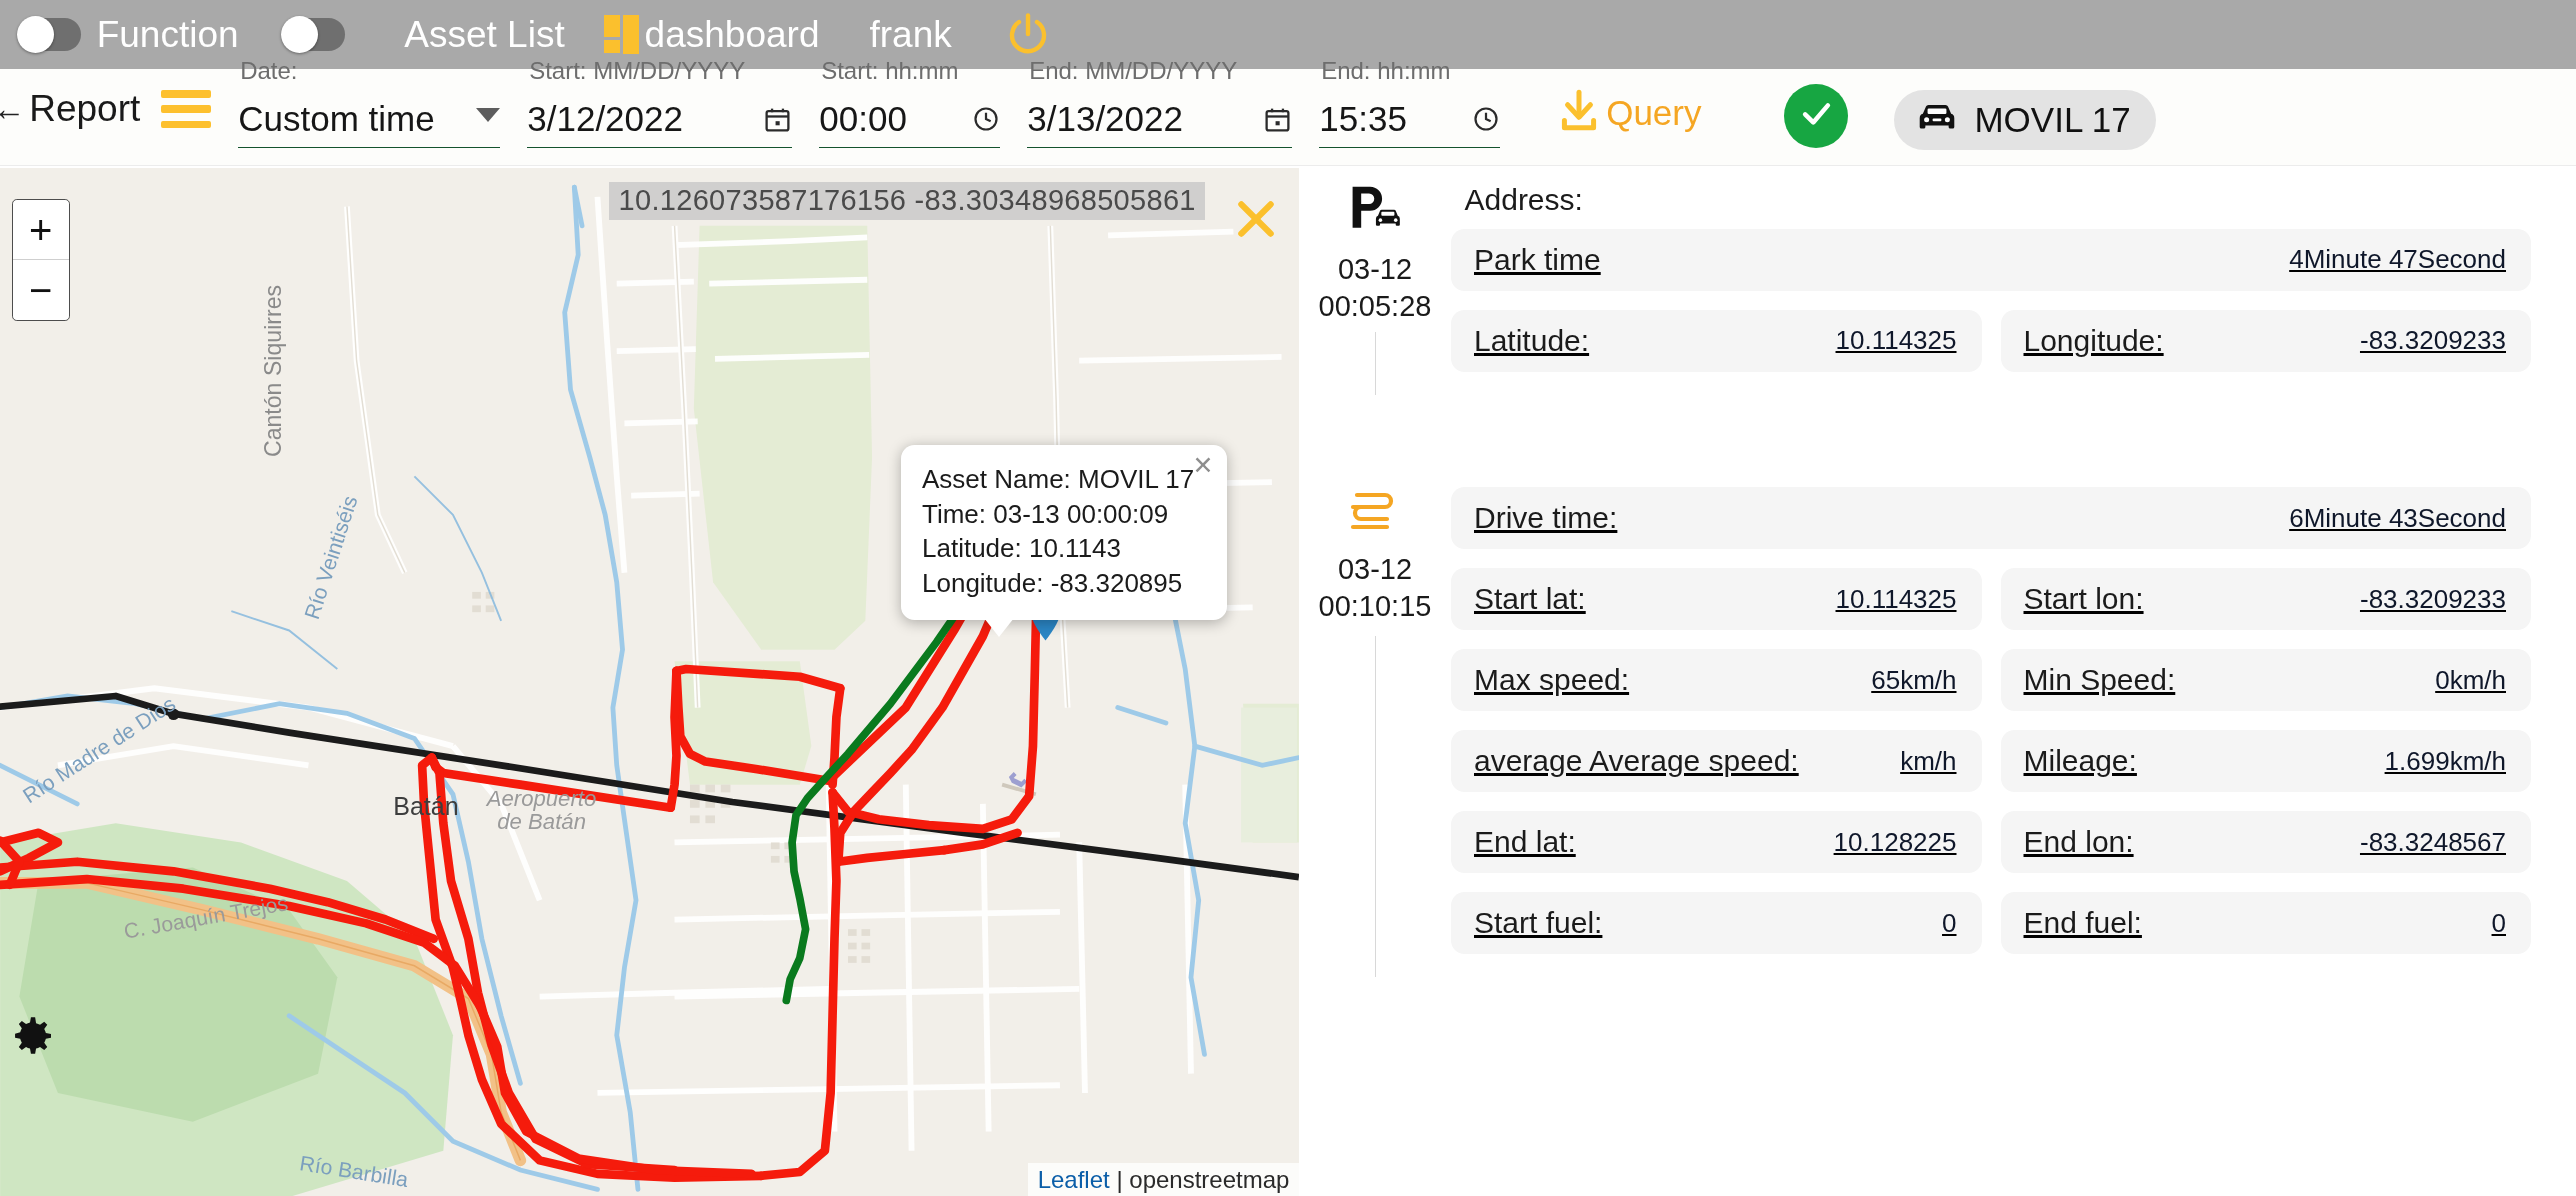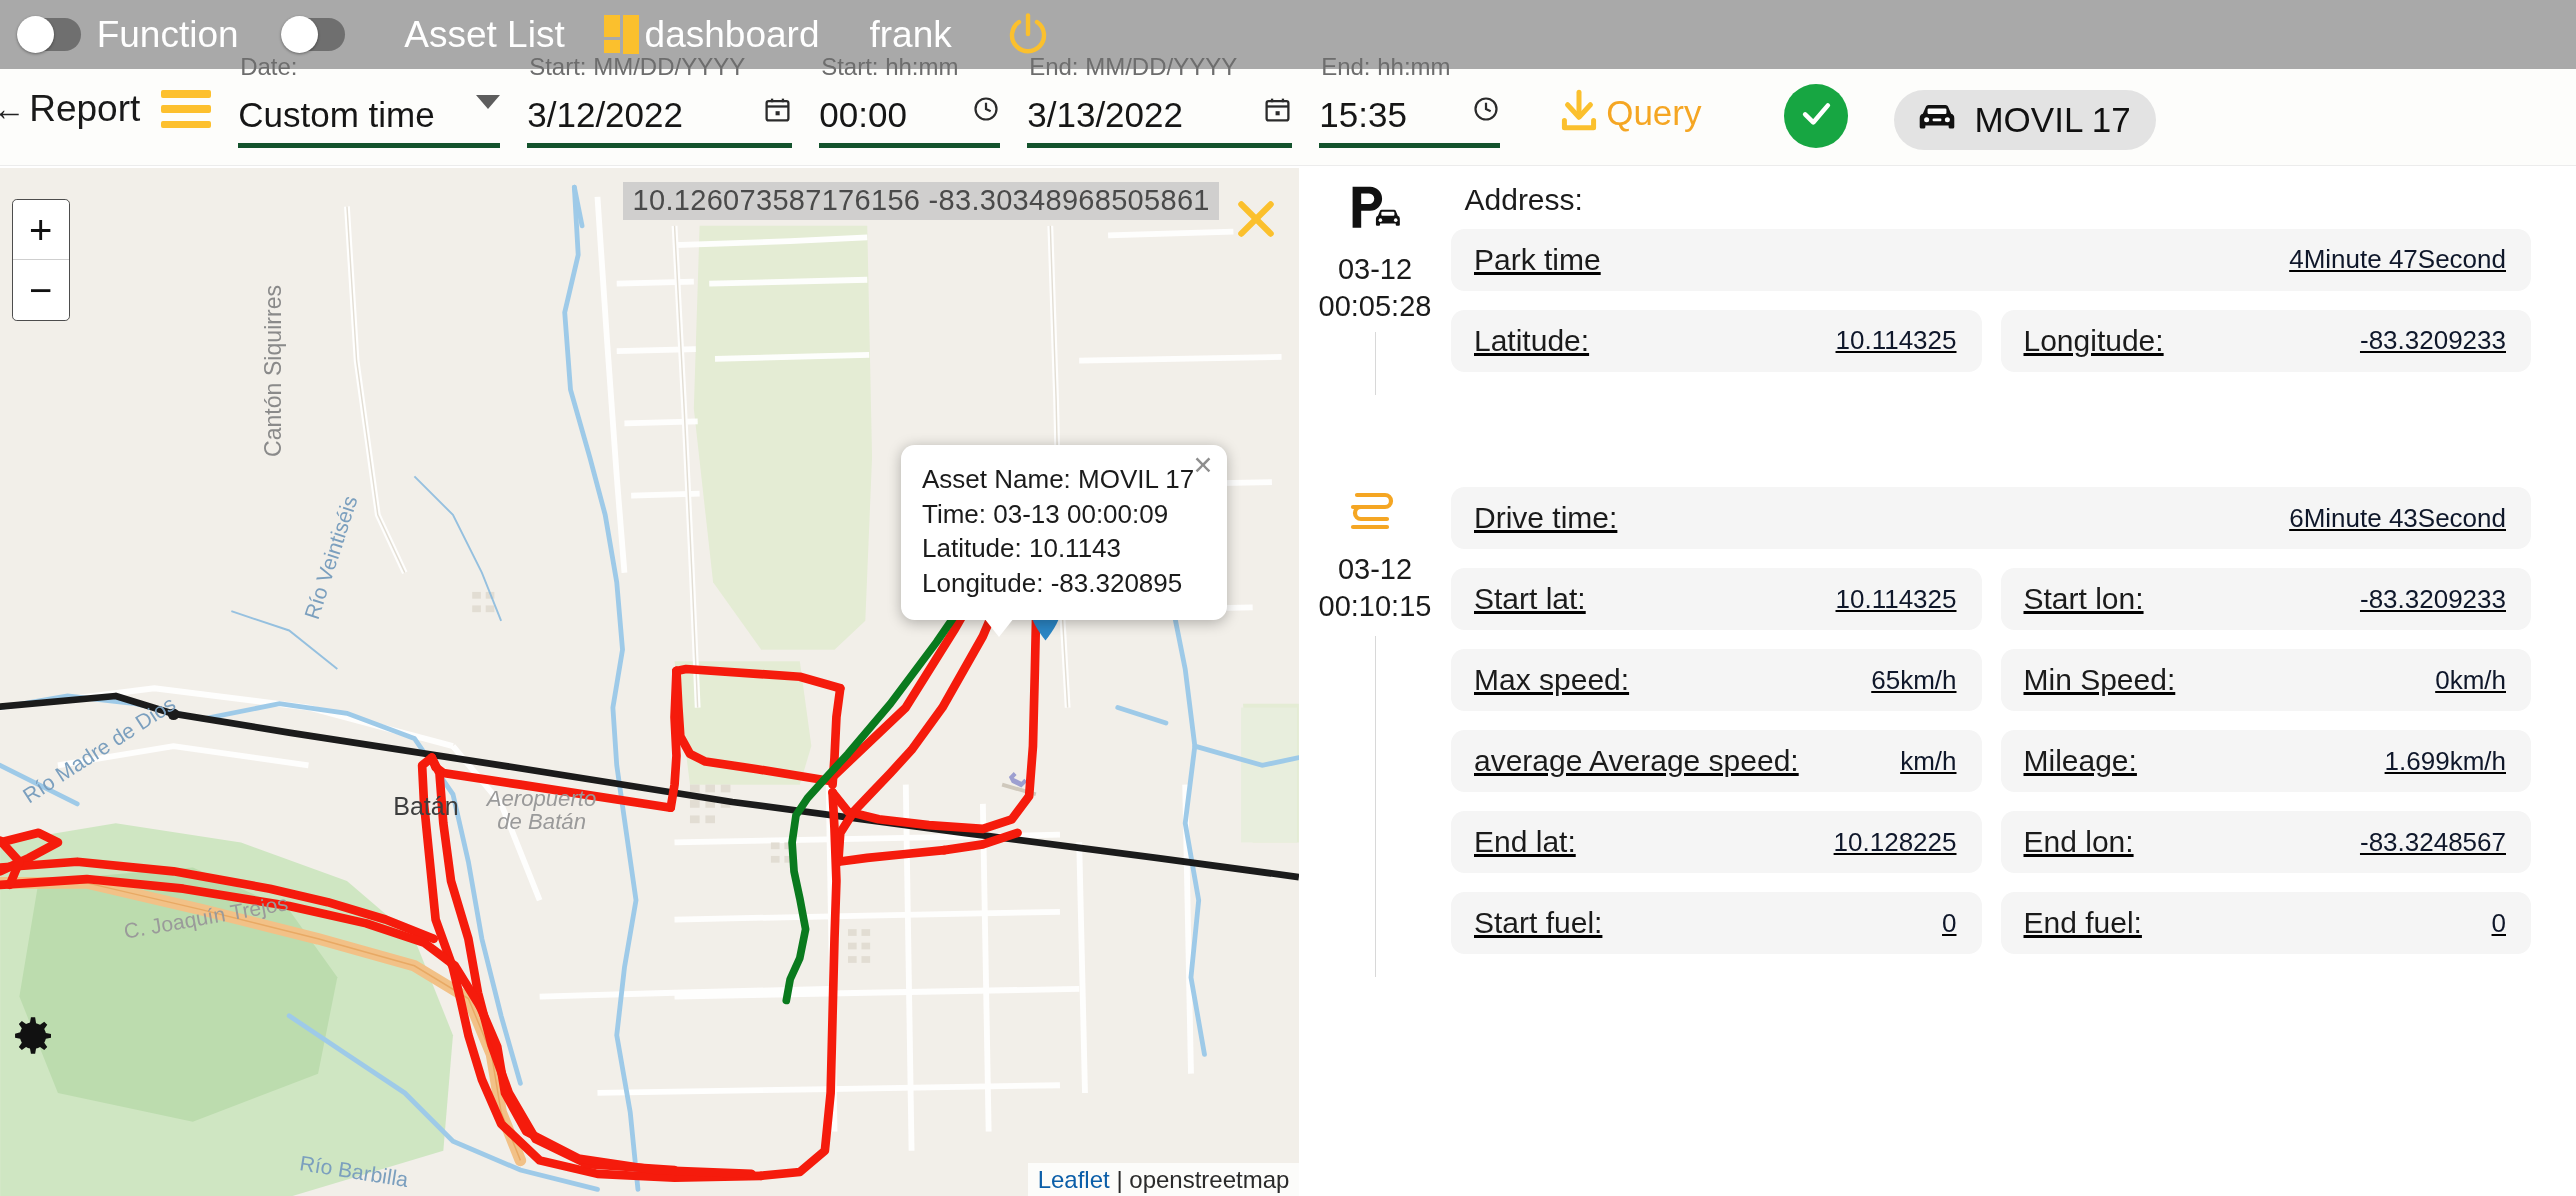--- a/index.html
+++ b/index.html
@@ -67,22 +67,22 @@
     display: block; height: 7.7px; background: #fdc02e;
     border-radius: 1.9px; margin: 7.7px 0;
   }
 
   .field { position: relative; margin-left: 27px; margin-bottom: 17.3px; }
   .field .flabel {
     position: absolute; top: -42px; left: 1.9px;
     font-size: 24px; color: #6d6d6d; white-space: nowrap;
   }
   .field .fline {
-    border-bottom: 5px solid #14532d;
-    display: flex; align-items: flex-start; justify-content: space-between;
+    border-bottom: 1px solid #14532d;
+    display: flex; align-items: center; justify-content: space-between;
     padding-bottom: 7.7px;
   }
   .field .fval { font-size: 35px; color: #161616; white-space: nowrap; }
   .field .ficon { margin-left: 17.3px; display:flex; align-items:center; }
 
   .f-date { width: 262px; }
   .f-sdate { width: 265px; }
   .f-stime { width: 181px; }
   .f-edate { width: 265px; }
   .f-etime { width: 181px; }
@@ -120,21 +120,21 @@
     background: #fff; border: 1.9px solid #4d4d4d; border-radius: 4.8px;
     z-index: 20;
   }
   .zoomctl div {
     height: 60px; display: flex; align-items: center; justify-content: center;
     font-size: 40px; color: #111; cursor: pointer; line-height: 1;
   }
   .zoomctl div:first-child { border-bottom: 1px solid #cfcfcf; }
 
   .coordbar {
-    position: absolute; top: 13.5px; left: 623px;
+    position: absolute; top: 13.5px; left: 609px;
     background: rgba(200,200,200,.82); color: #4a4a4a;
     font-size: 29px; padding: 2.9px 9.6px; z-index: 18; white-space: nowrap;
     letter-spacing: 0.3px;
   }
   .map-close {
     position: absolute; right: 21px; top: 29px; z-index: 25; cursor: pointer;
   }
   .popup {
     position: absolute; left: 901px; top: 277px; width: 326px;
     background: #fff; border-radius: 13.5px; padding: 17.3px 19px 19px 21px;

